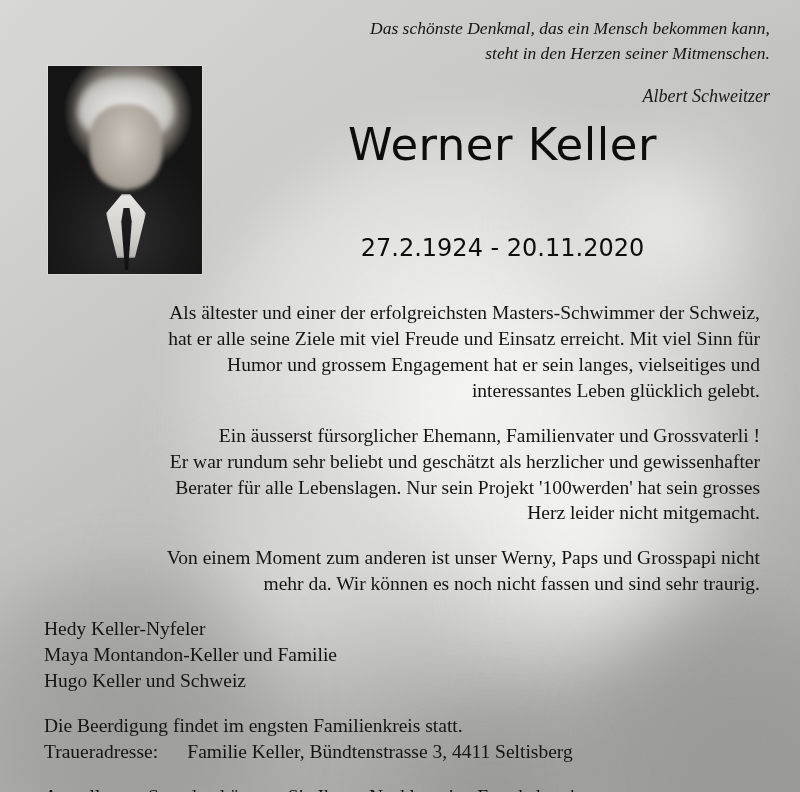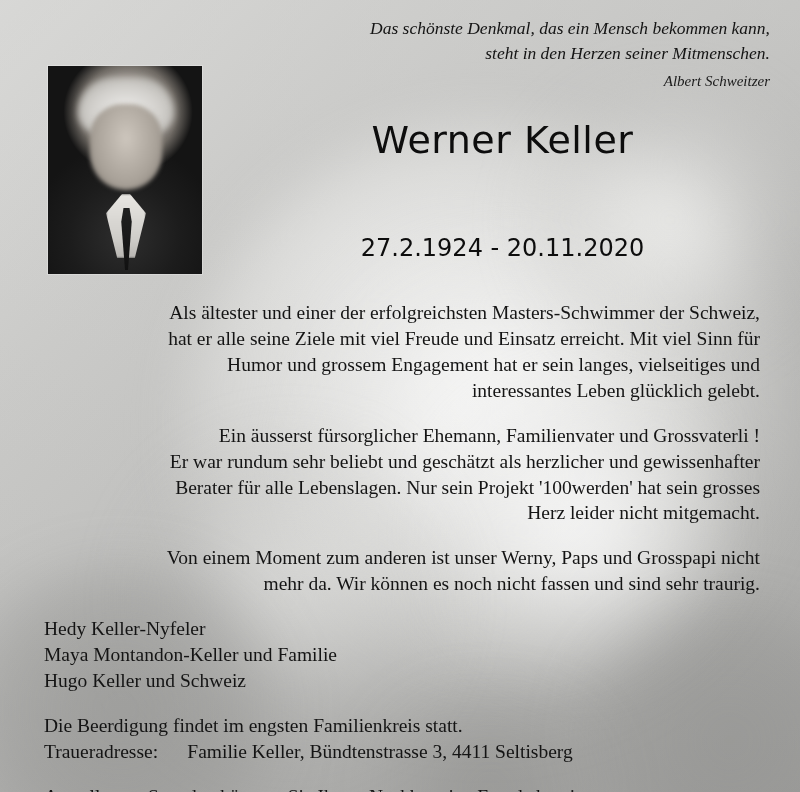--- a/index.html
+++ b/index.html
@@ -63,23 +63,23 @@
     text-align: right;
     font-style: italic;
     font-size: 17.5px;
     line-height: 1.45;
     color: #141414;
     width: 520px;
   }
   .quote-line { display: block; white-space: nowrap; }
   .quote-author {
     display: block;
-    font-size: 15px;
+    font-size: 18px;
     font-style: italic;
-    margin-top: 4px;
+    margin-top: 16px;
     color: #1a1a1a;
   }
 
   .portrait {
     position: absolute;
     left: 48px;
     top: 66px;
     width: 154px;
     height: 208px;
     overflow: hidden;
@@ -126,21 +126,21 @@
     background: linear-gradient(180deg, #202020 0%, #111 100%);
     clip-path: polygon(30% 0%, 70% 0%, 85% 22%, 60% 100%, 40% 100%, 15% 22%);
   }
 
   .deceased-name {
     position: absolute;
     left: 230px;
     top: 118px;
     width: 545px;
     text-align: center;
-    font-size: 38px;
+    font-size: 45px;
     letter-spacing: 0.5px;
     color: #0d0d0d;
     font-family: "DejaVu Sans", sans-serif;
     font-weight: 400;
   }
 
   .dates {
     position: absolute;
     left: 230px;
     top: 234px;

